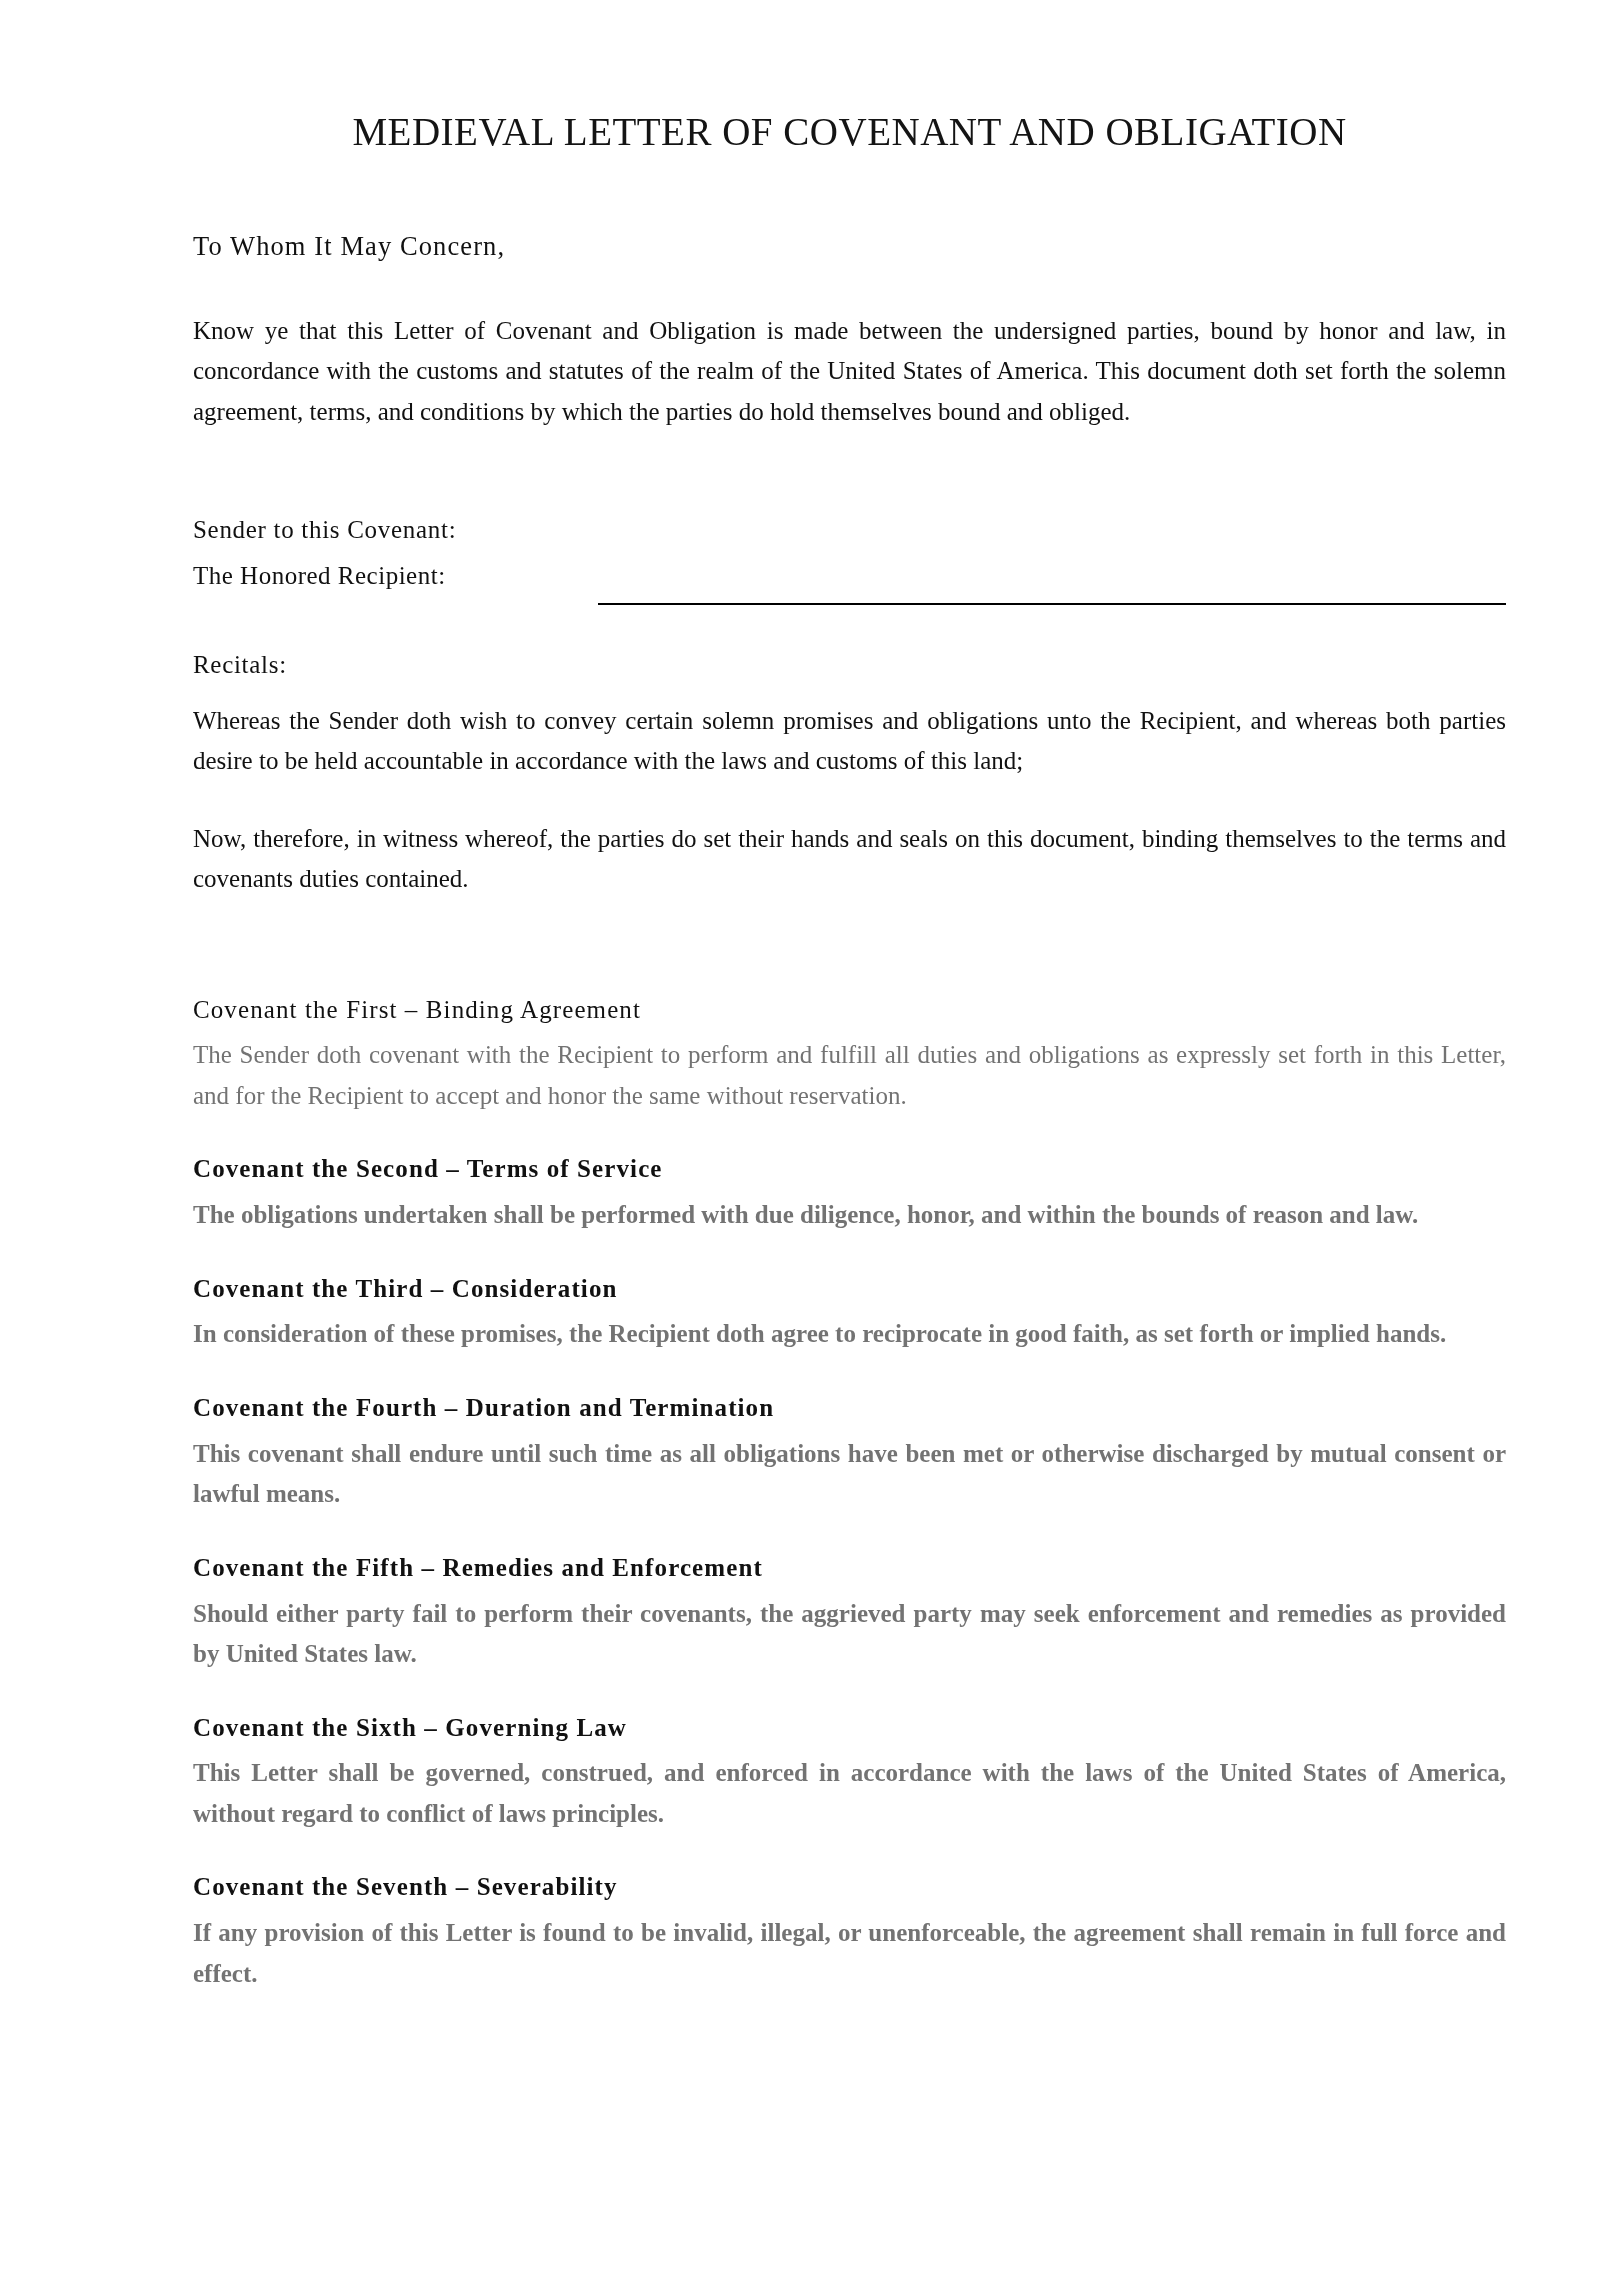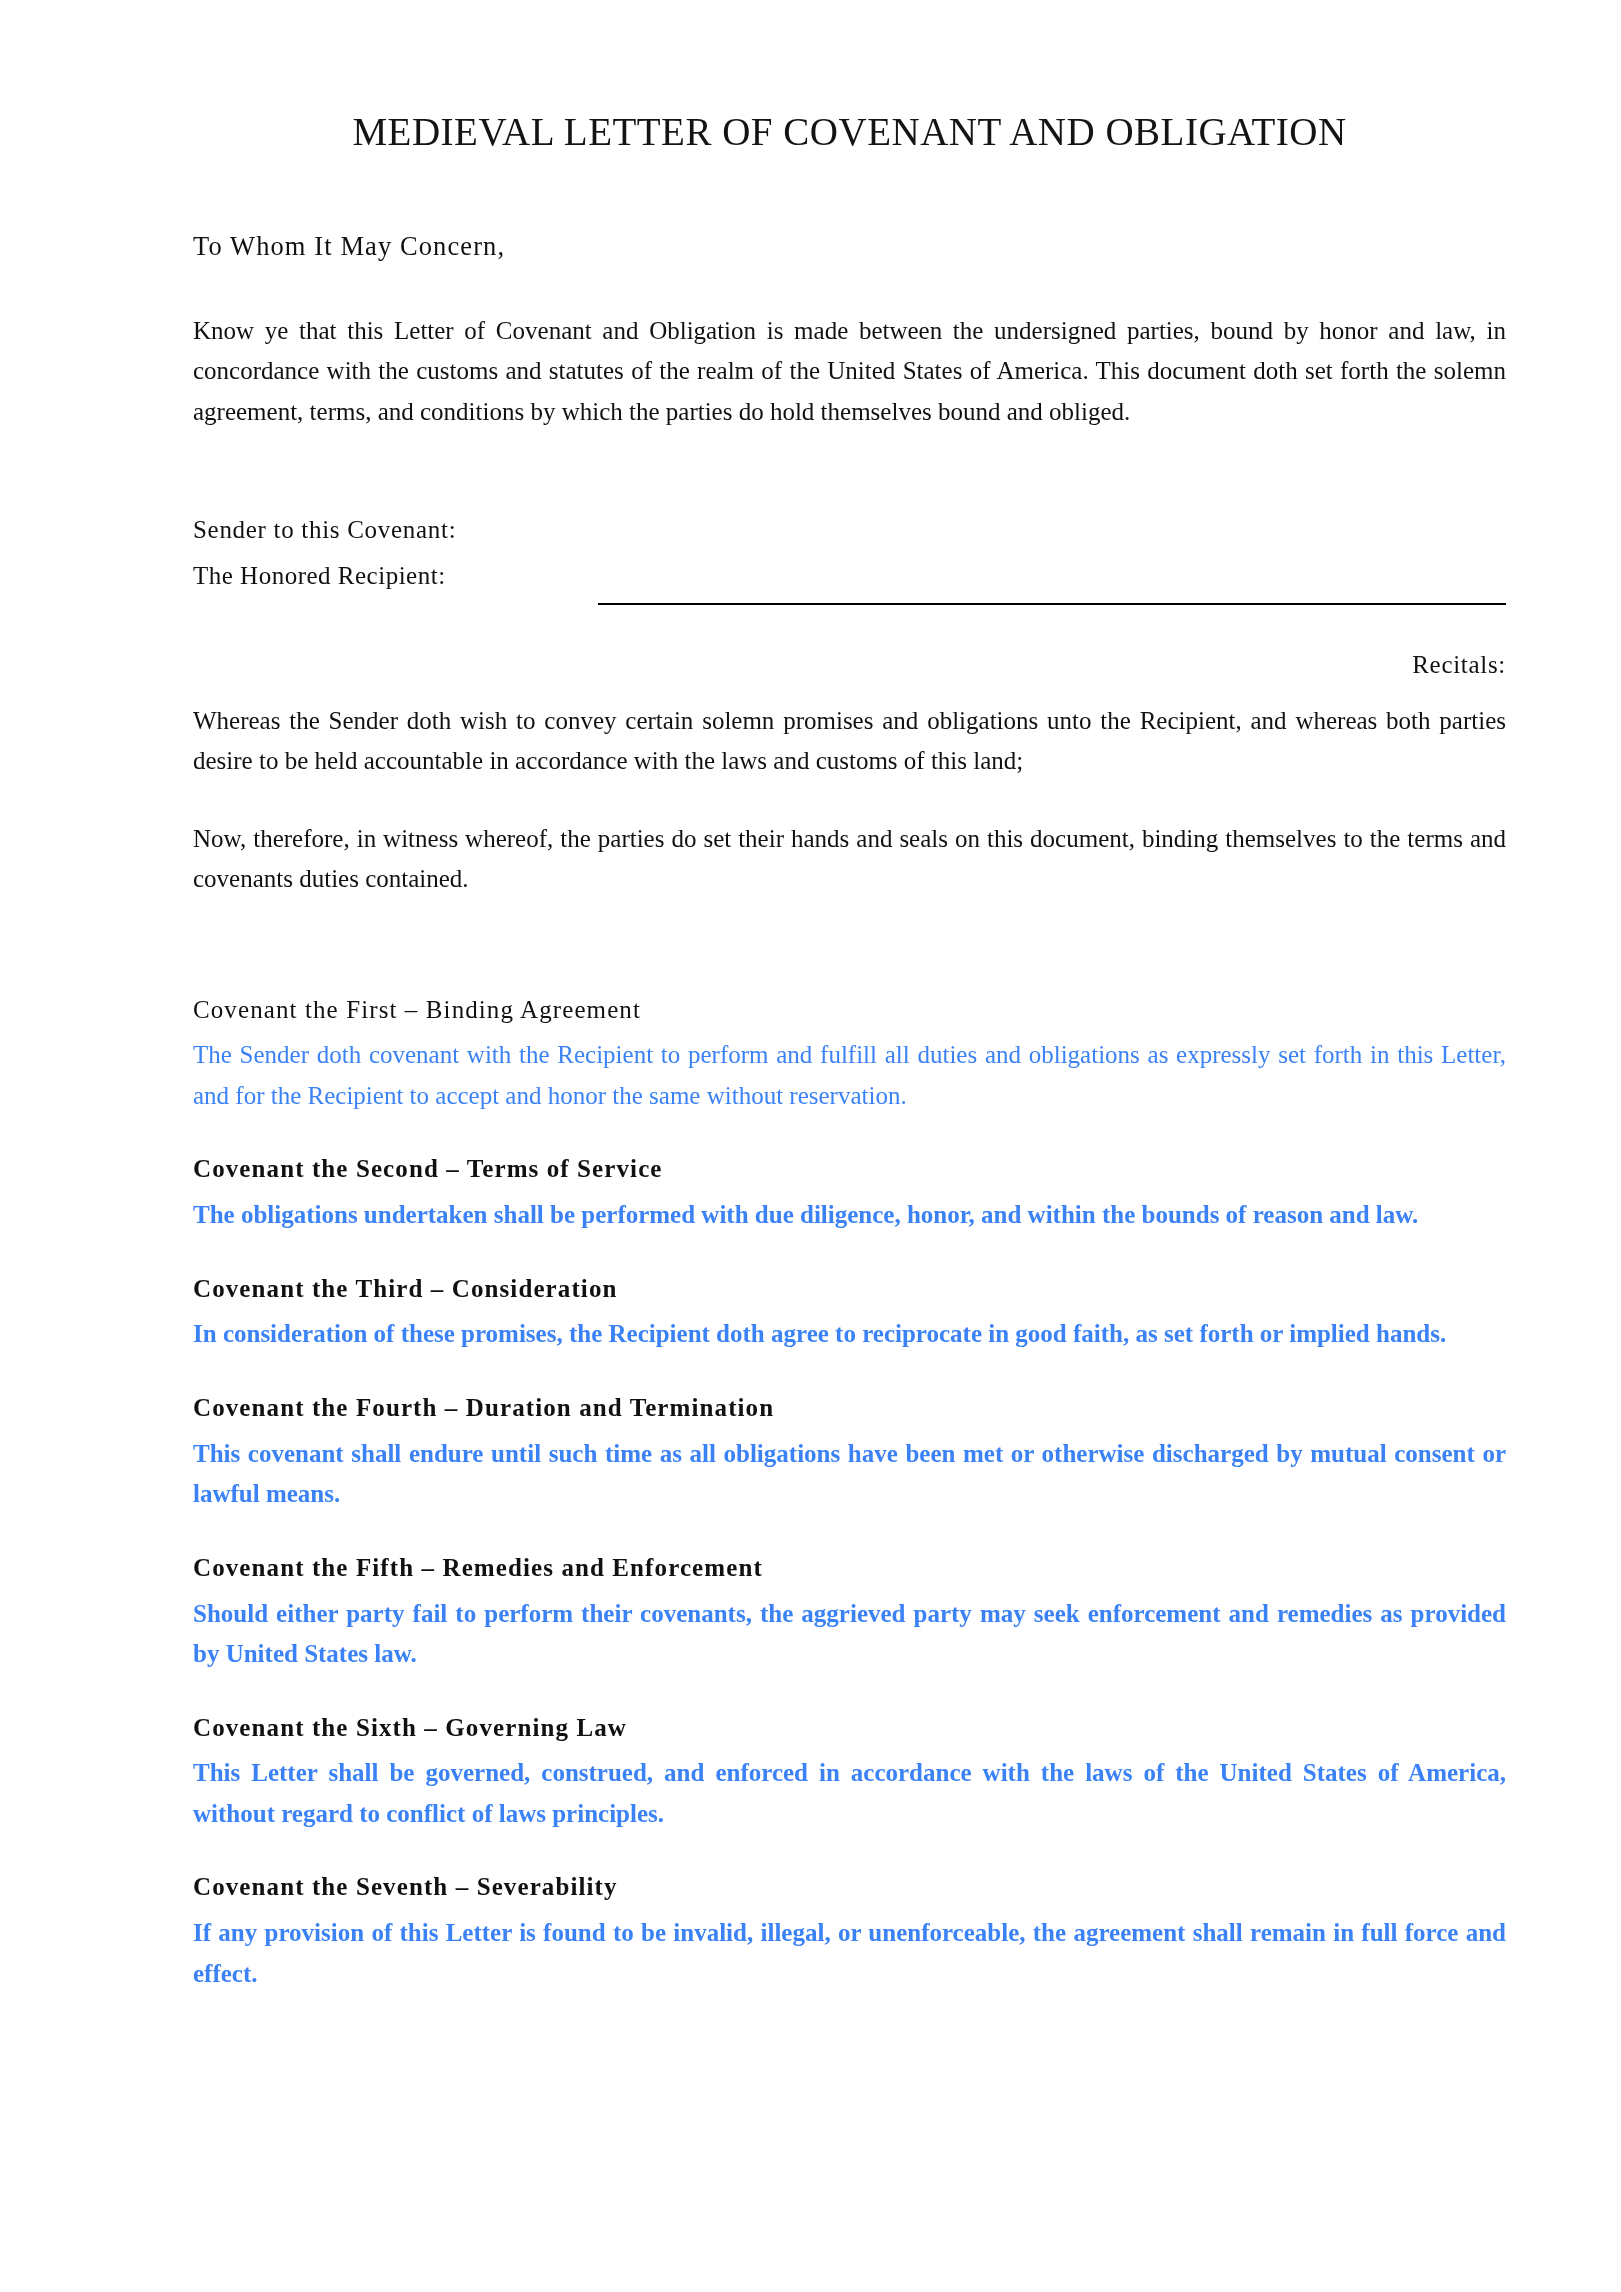--- a/index.html
+++ b/index.html
@@ -58,21 +58,21 @@
   }
 
   
   .section-label {
     font-size: 25px;
     letter-spacing: 0.7px;
     margin: 0;
     color: #111111;
   }
   .label-parties { padding-top: 84px; }
-  .label-recitals { padding-top: 43px; text-align: right; }
+  .label-recitals { padding-top: 43px; }
 
   
   .parties-block {
     padding-top: 17.6px;
   }
   .party-row {
     position: relative;
     height: 46px;
     font-size: 25px;
     letter-spacing: 0.5px;
@@ -122,21 +122,21 @@
     margin: 0;
     color: #111111;
     white-space: nowrap;
   }
   .covenant-body {
     font-size: 25px;
     line-height: 1.62;
     text-align: justify;
     margin: 0;
     padding-top: 11.8px;
-    color: #3b82f6;
+    color: #737373;
   }
 </style>
 </head>
 <body>
 
 <div class="page">
   <div class="content">
 
     <h1 class="doc-title">MEDIEVAL LETTER OF COVENANT AND OBLIGATION</h1>
 

